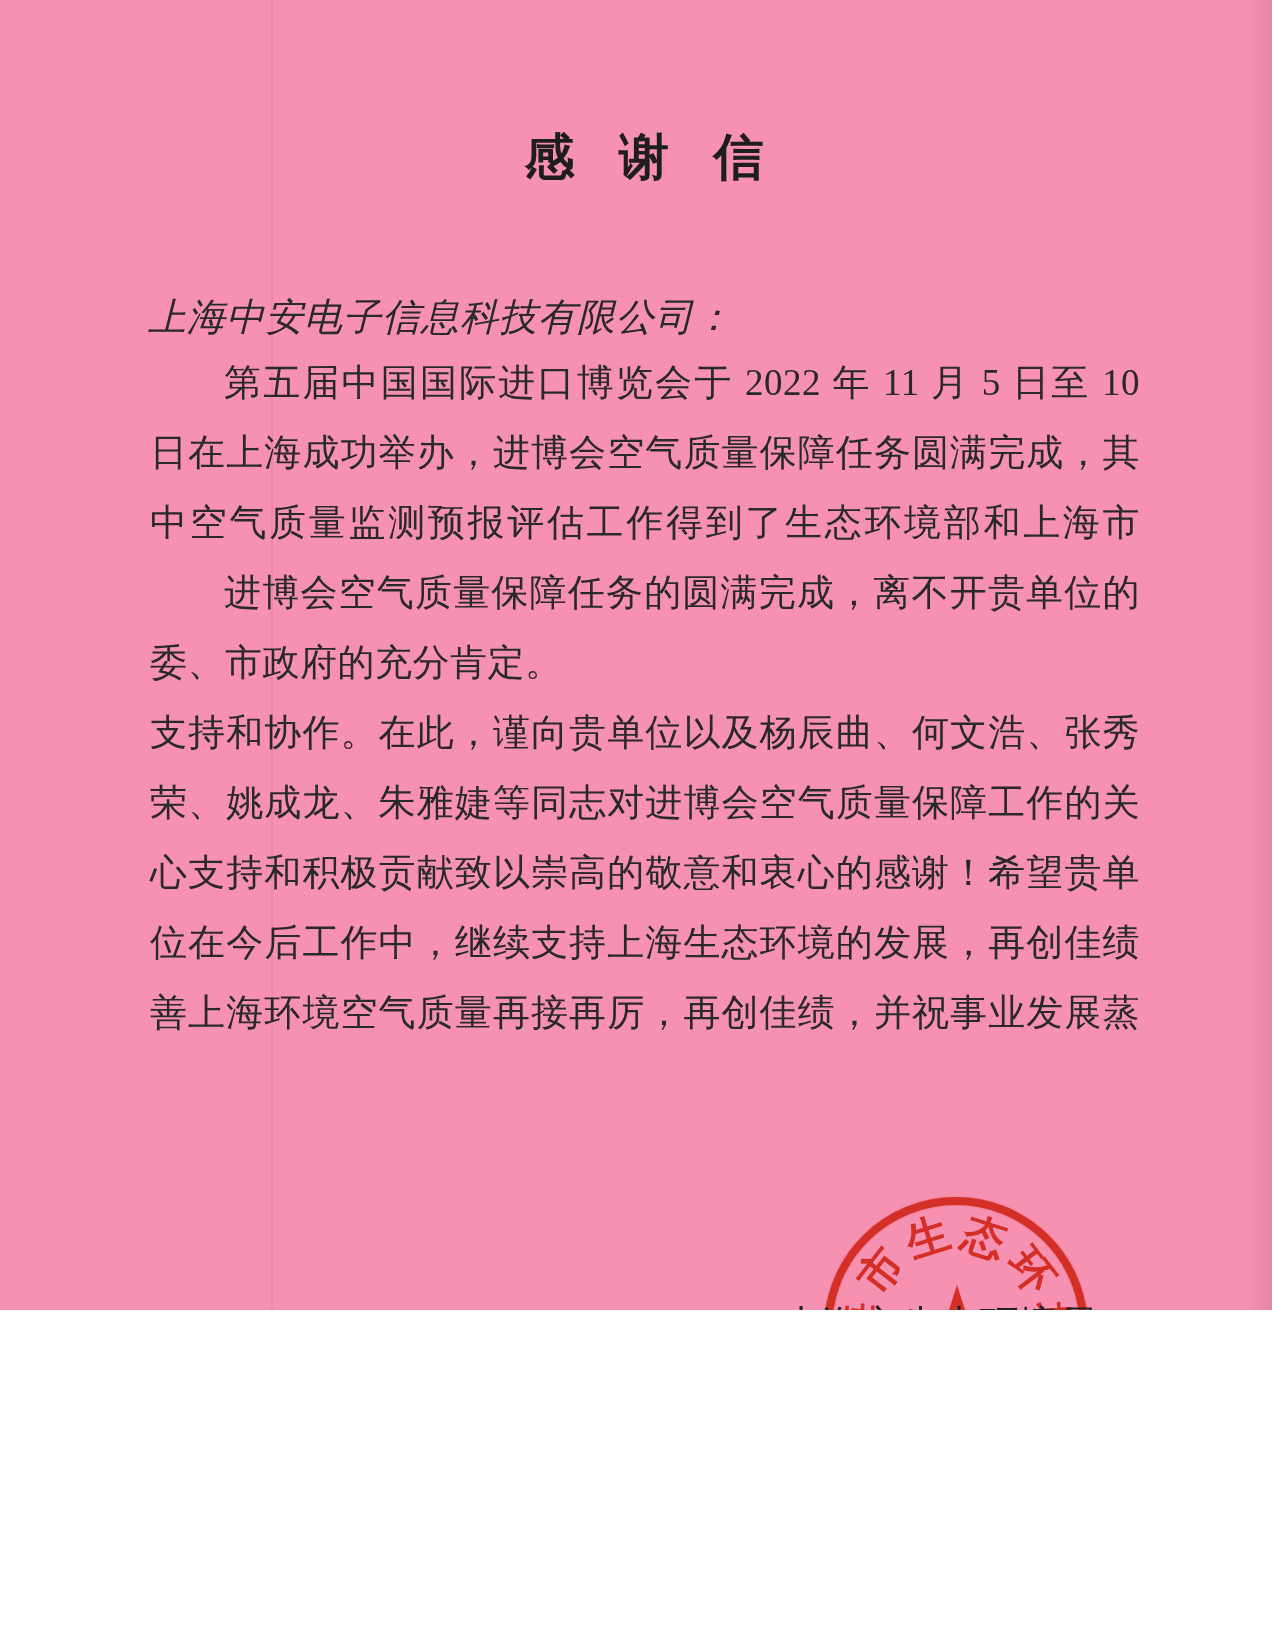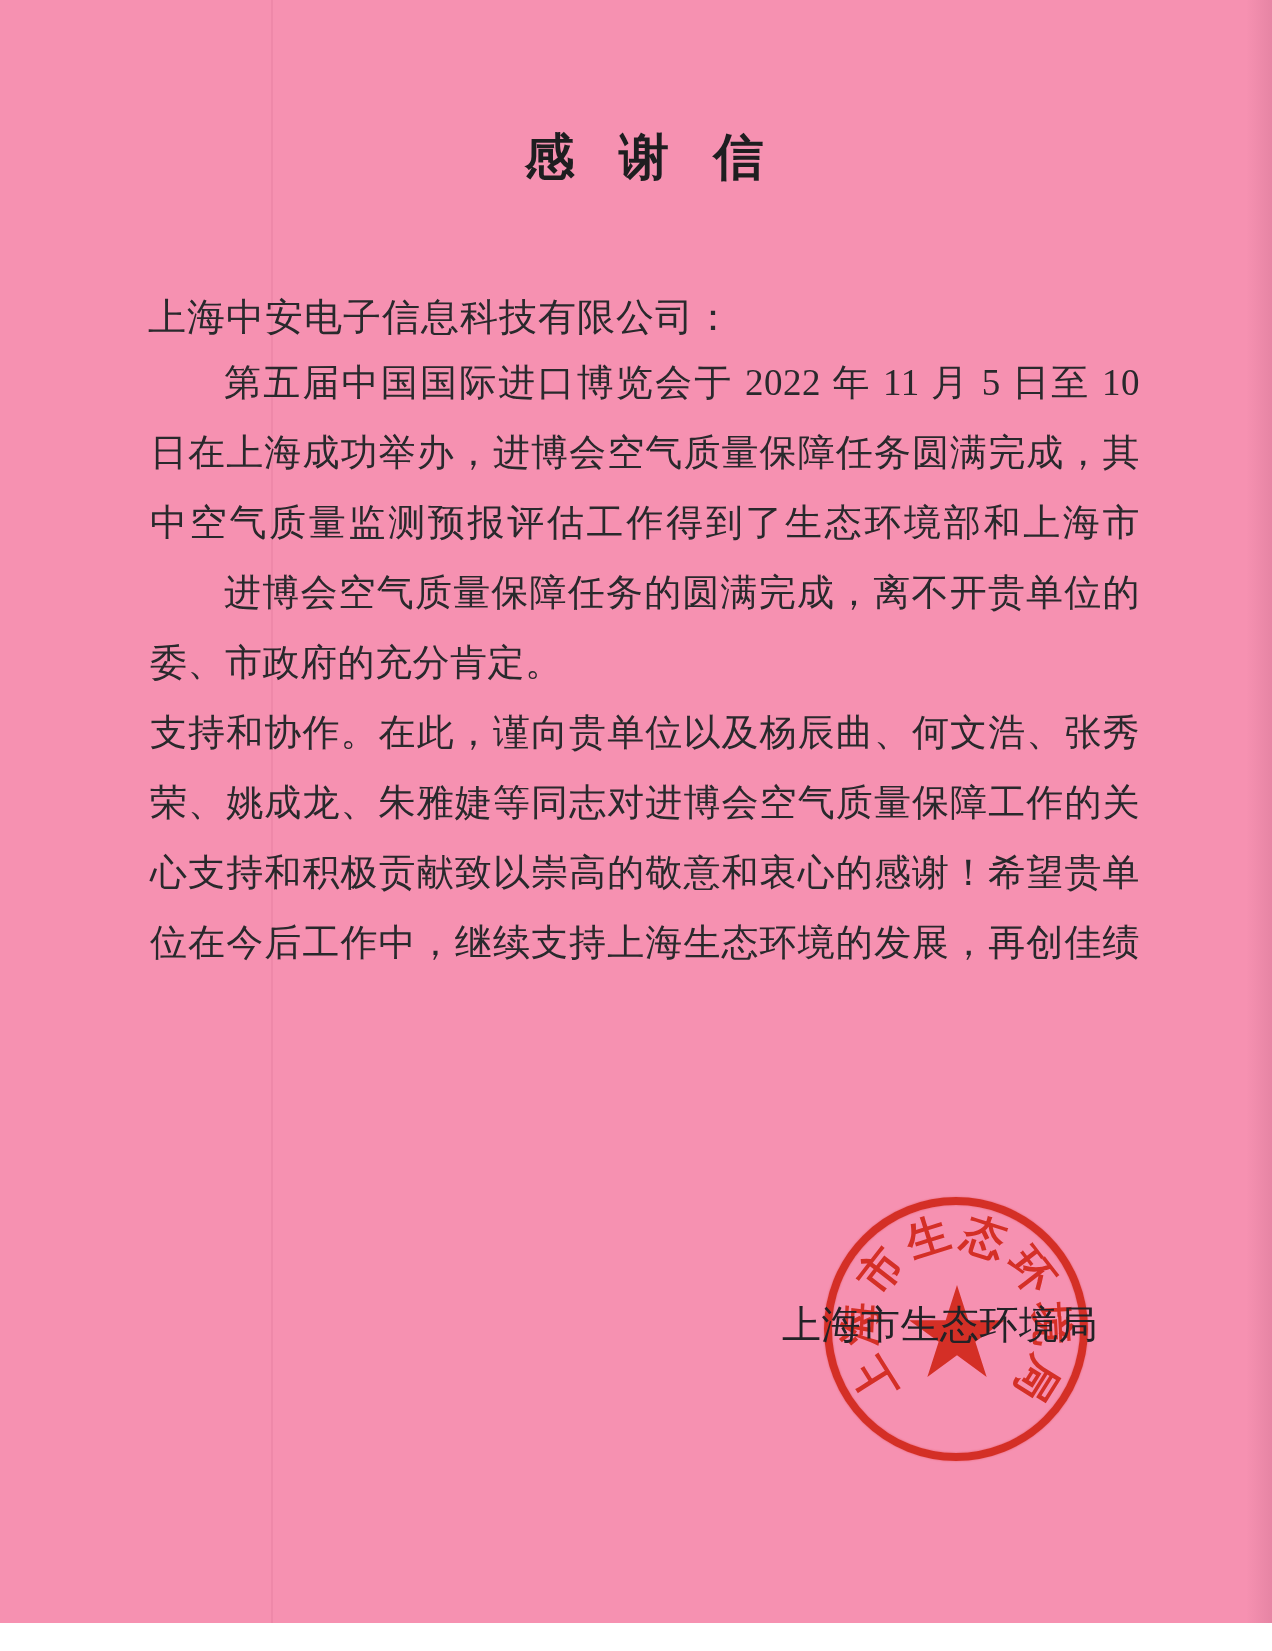--- a/index.html
+++ b/index.html
@@ -1,18 +1,18 @@
 <!DOCTYPE html>
 <html><head>
 <meta charset="utf-8">
 <style>
   html,body { margin:0; padding:0; }
   .page {
     position:relative;
-    width:1272px; height:1623px;
+    width:1272px; height:1310px;
     background:#f691b1;
     font-family:"Liberation Serif","DejaVu Serif",serif;
     color:#29292c;
     overflow:hidden;
   }
   .crease {
     position:absolute; left:271px; top:0;
     width:2px; height:100%;
     background:rgba(140,35,75,0.07);
   }
@@ -23,21 +23,21 @@
   }
   .title {
     position:absolute; left:150px; top:124px; width:990px;
     text-align:center;
     font-size:50px; font-weight:bold;
     letter-spacing:2px; word-spacing:28px;
     color:#1e1e20;
   }
   .recipient {
     position:absolute; left:148px; top:292px;
-    font-size:38px; letter-spacing:1px;
+    font-size:38px; letter-spacing:1px;font-style:italic;
   }
   .letter-body {
     position:absolute; left:150px; top:348px; width:990px;
     font-size:37px;
   }
   .line {
     height:70px; line-height:70px;
     text-align:justify; text-align-last:justify;
     text-justify:inter-character;
     letter-spacing:0.5px;
@@ -94,20 +94,21 @@
   <div class="letter-body" id="letter-body">
       <div class="line indent">第五届中国国际进口博览会于 2022 年 11 月 5 日至 10</div>
       <div class="line">日在上海成功举办，进博会空气质量保障任务圆满完成，其</div>
       <div class="line">中空气质量监测预报评估工作得到了生态环境部和上海市</div>
       <div class="line indent">进博会空气质量保障任务的圆满完成，离不开贵单位的</div>
       <div class="line last">委、市政府的充分肯定。</div>
       <div class="line">支持和协作。在此，谨向贵单位以及杨辰曲、何文浩、张秀</div>
       <div class="line">荣、姚成龙、朱雅婕等同志对进博会空气质量保障工作的关</div>
       <div class="line">心支持和积极贡献致以崇高的敬意和衷心的感谢！希望贵单</div>
       <div class="line">位在今后工作中，继续支持上海生态环境的发展，再创佳绩</div>
+      <div class="line">善上海环境空气质量再接再厉，再创佳绩，并祝事业发展蒸</div>
     </div>
 
   <div class="stamp" id="stamp">
     <div class="stamp-ring"></div>
     <div class="stamp-star"></div>
   <span class="stamp-char" style="left: 28.4354px; top: 159.342px; transform: rotate(-122deg);">上</span>
       <span class="stamp-char" style="left: 14.1181px; top: 104.265px; transform: rotate(-87.1429deg);">海</span>
       <span class="stamp-char" style="left: 33.8483px; top: 50.8862px; transform: rotate(-52.2857deg);">市</span>
       <span class="stamp-char" style="left: 80.5459px; top: 18.3613px; transform: rotate(-17.4286deg);">生</span>
       <span class="stamp-char" style="left: 137.454px; top: 18.3613px; transform: rotate(17.4286deg);">态</span>

